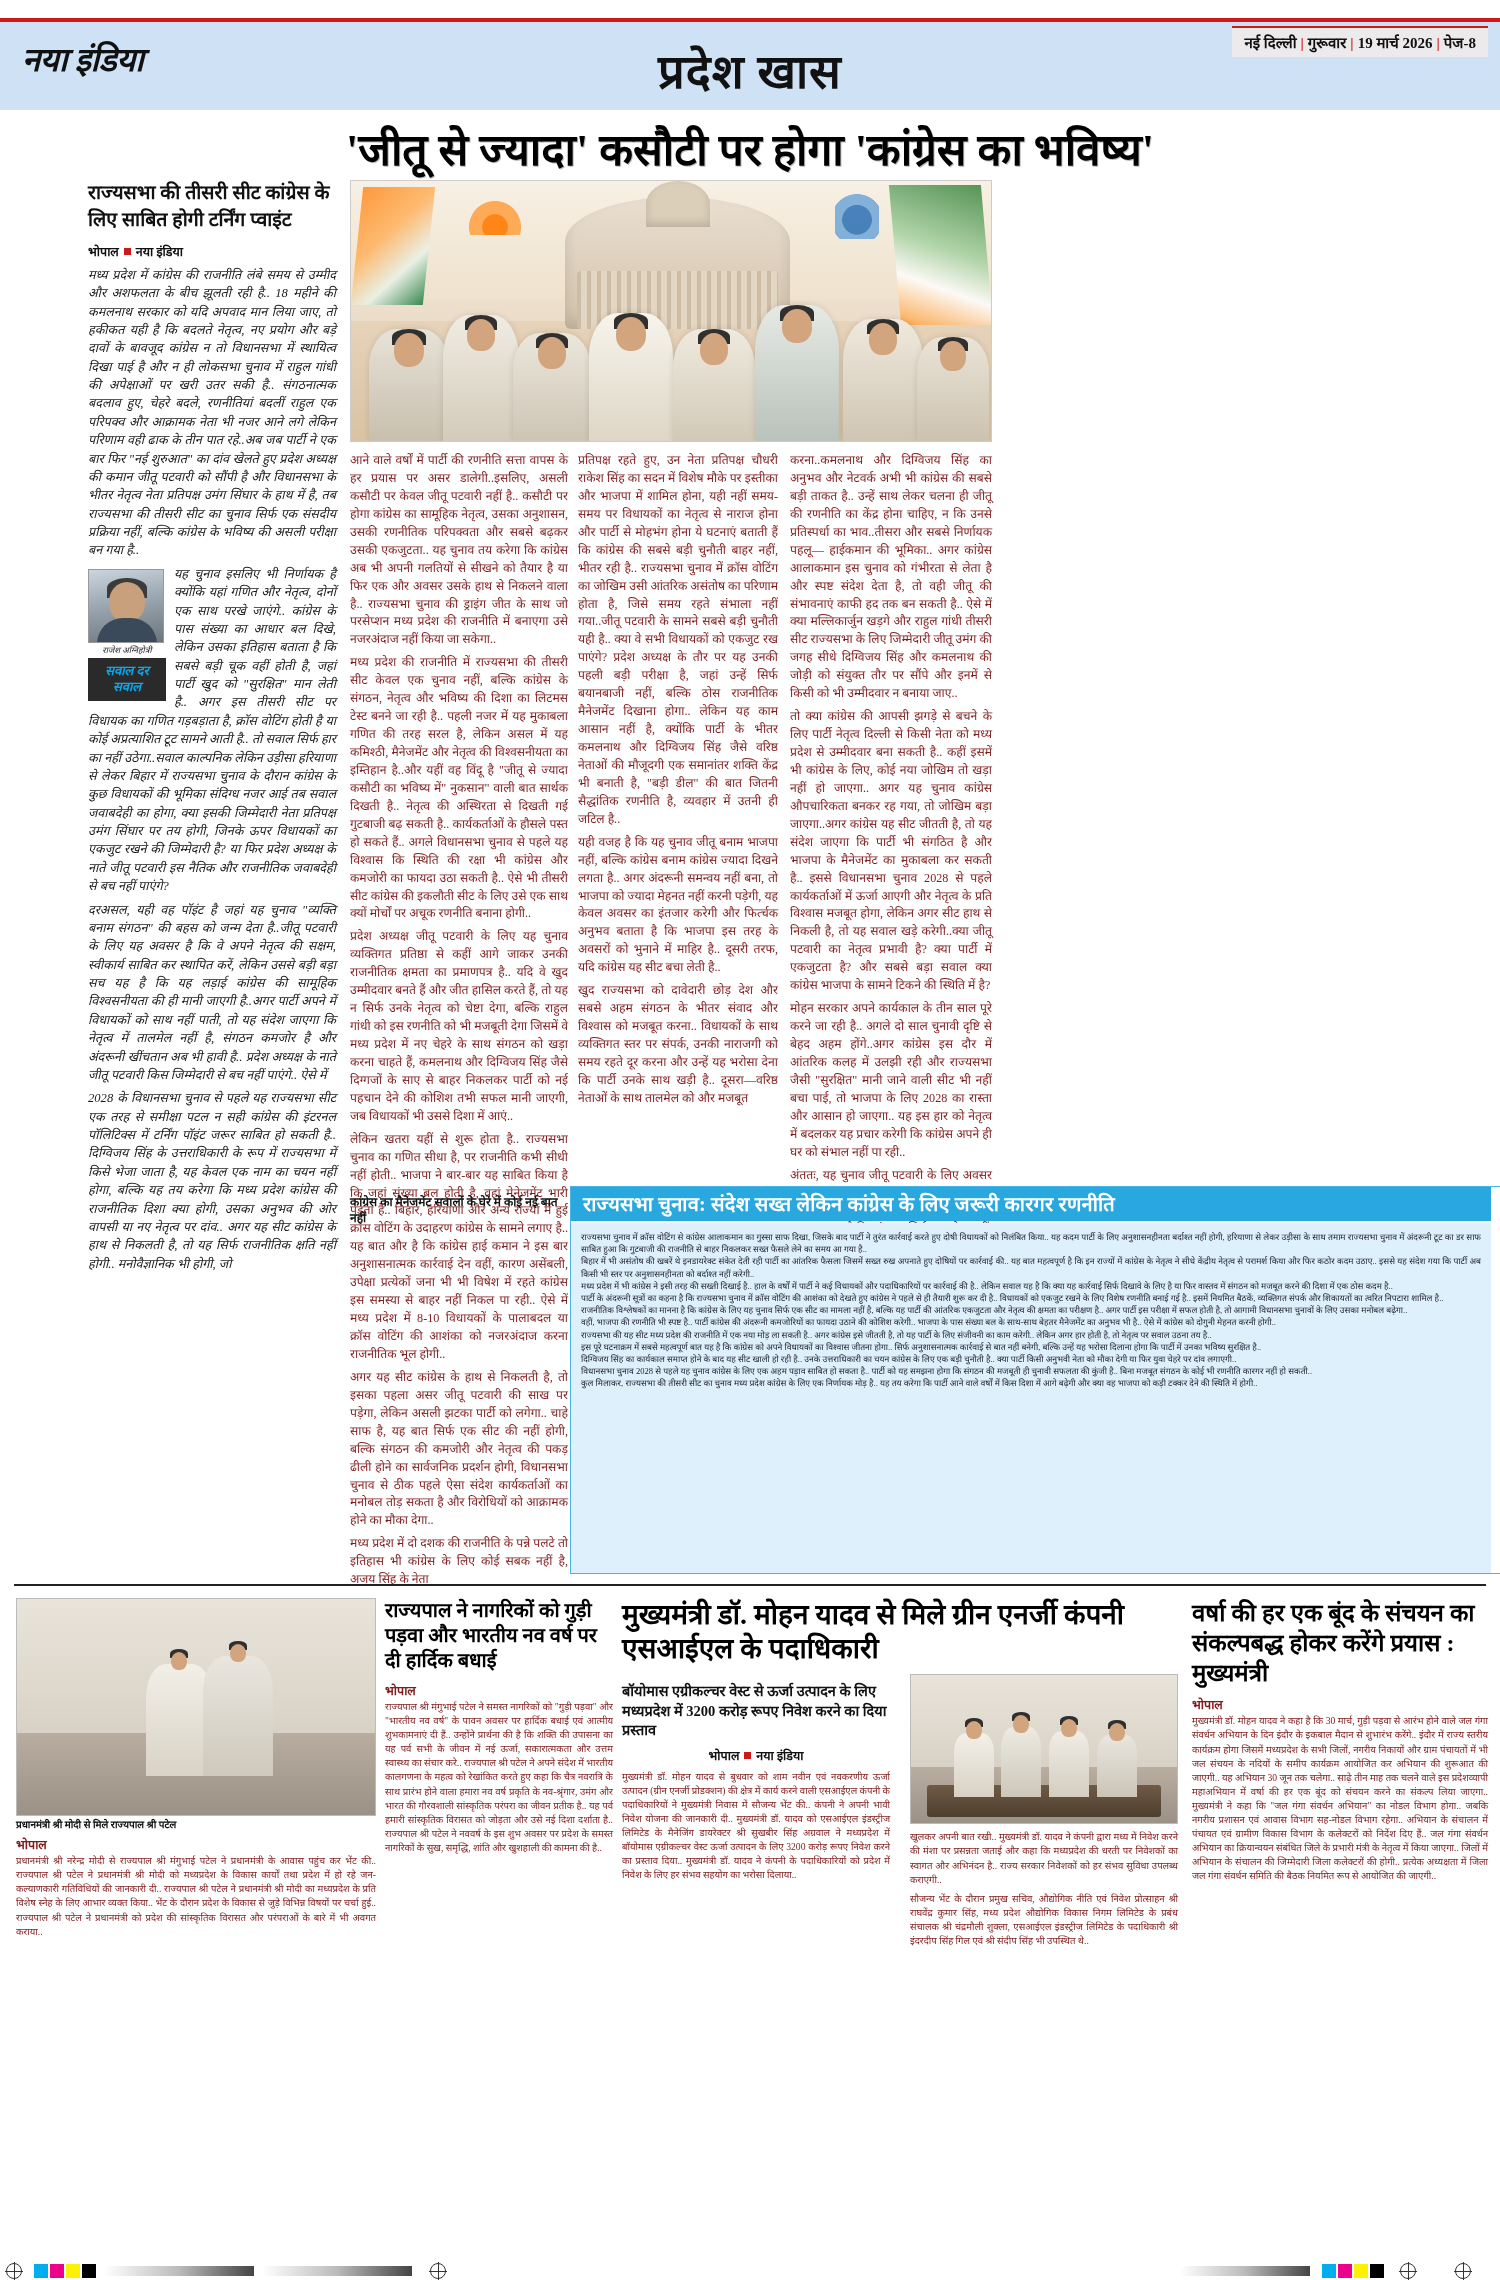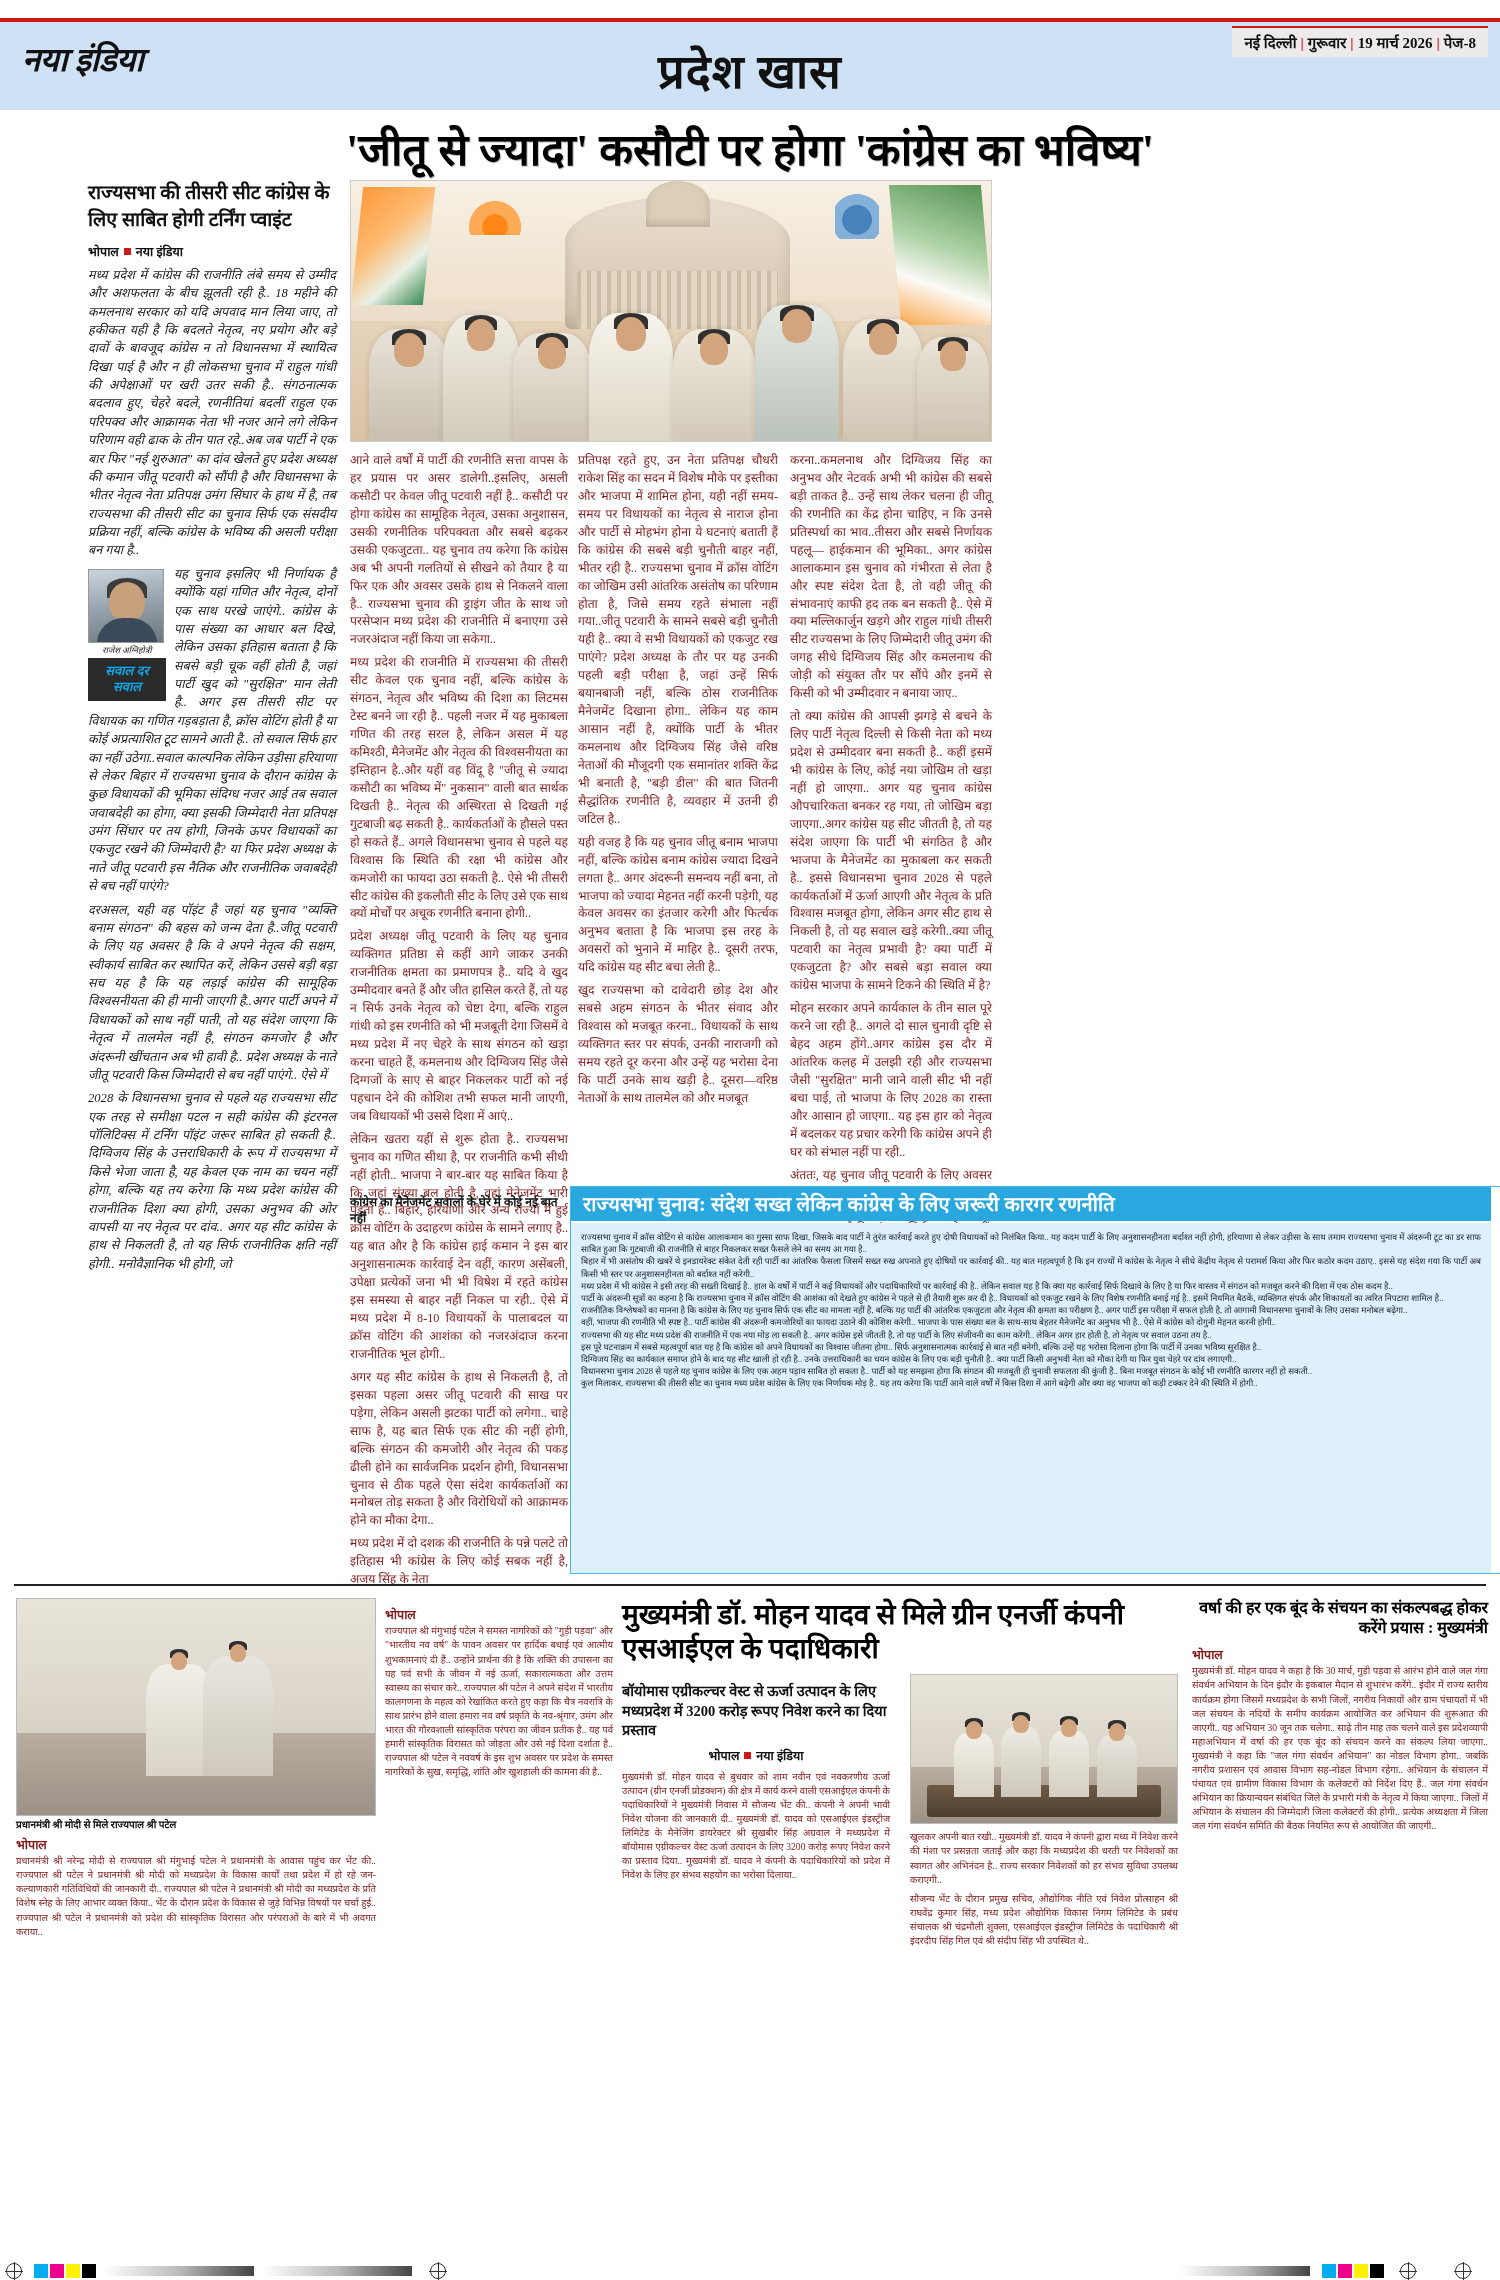--- a/index.html
+++ b/index.html
@@ -189,21 +189,21 @@
   .bot2 { position:absolute; left:385px; top:1598px; width:228px; }
   .bot3 { position:absolute; left:622px; top:1598px; width:560px; }
   .bot4 { position:absolute; left:1192px;top:1598px; width:296px; }
 
   .bothead-lg {
     font-family:"Liberation Serif", serif;
     font-weight:bold; font-size:28px; line-height:1.22; color:#000;
   }
   .bothead-md {
     font-family:"Liberation Serif", serif;
-    font-weight:bold; font-size:16px; line-height:1.25; color:#000;text-align:right;
+    font-weight:bold; font-size:24px; line-height:1.25; color:#000;
   }
   .bothead-sm {
     font-family:"Liberation Serif", serif;
     font-weight:bold; font-size:20px; line-height:1.26; color:#000;
   }
   .kicker {
     font-weight:bold; font-size:14.5px; line-height:1.34; margin:8px 0 6px 0;
   }
 
   .photo {
@@ -385,20 +385,21 @@
       </div>
     </div>
     <div class="caption">प्रधानमंत्री श्री मोदी से मिले राज्यपाल श्री पटेल</div>
     <div class="body-n" style="font-size:9.6px;margin-top:4px;">
       <span class="byline">भोपाल</span>
       <p>प्रधानमंत्री श्री नरेन्द्र मोदी से राज्यपाल श्री मंगुभाई पटेल ने प्रधानमंत्री के आवास पहुंच कर भेंट की.. राज्यपाल श्री पटेल ने प्रधानमंत्री श्री मोदी को मध्यप्रदेश के विकास कार्यों तथा प्रदेश में हो रहे जन-कल्याणकारी गतिविधियों की जानकारी दी.. राज्यपाल श्री पटेल ने प्रधानमंत्री श्री मोदी का मध्यप्रदेश के प्रति विशेष स्नेह के लिए आभार व्यक्त किया.. भेंट के दौरान प्रदेश के विकास से जुड़े विभिन्न विषयों पर चर्चा हुई.. राज्यपाल श्री पटेल ने प्रधानमंत्री को प्रदेश की सांस्कृतिक विरासत और परंपराओं के बारे में भी अवगत कराया..</p>
     </div>
   </div>
 
   <div class="bot2">
+    <div class="bothead-sm">राज्यपाल ने नागरिकों को गुड़ी पड़वा और भारतीय नव वर्ष पर दी हार्दिक बधाई</div>
     <div class="body-n" style="font-size:9.6px;margin-top:8px;">
       <span class="byline">भोपाल</span>
       <p>राज्यपाल श्री मंगुभाई पटेल ने समस्त नागरिकों को "गुड़ी पड़वा" और "भारतीय नव वर्ष" के पावन अवसर पर हार्दिक बधाई एवं आत्मीय शुभकामनाएं दी हैं.. उन्होंने प्रार्थना की है कि शक्ति की उपासना का यह पर्व सभी के जीवन में नई ऊर्जा, सकारात्मकता और उत्तम स्वास्थ्य का संचार करे.. राज्यपाल श्री पटेल ने अपने संदेश में भारतीय कालगणना के महत्व को रेखांकित करते हुए कहा कि चैत्र नवरात्रि के साथ प्रारंभ होने वाला हमारा नव वर्ष प्रकृति के नव-श्रृंगार, उमंग और भारत की गौरवशाली सांस्कृतिक परंपरा का जीवन प्रतीक है.. यह पर्व हमारी सांस्कृतिक विरासत को जोड़ता और उसे नई दिशा दर्शाता है.. राज्यपाल श्री पटेल ने नववर्ष के इस शुभ अवसर पर प्रदेश के समस्त नागरिकों के सुख, समृद्धि, शांति और खुशहाली की कामना की है..</p>
     </div>
   </div>
 
   <div class="bot3">
     <div class="bothead-lg">मुख्यमंत्री डॉ. मोहन यादव से मिले ग्रीन एनर्जी कंपनी एसआईएल के पदाधिकारी</div>
     <div style="display:flex;gap:20px;margin-top:8px;">
       <div style="width:268px;">

